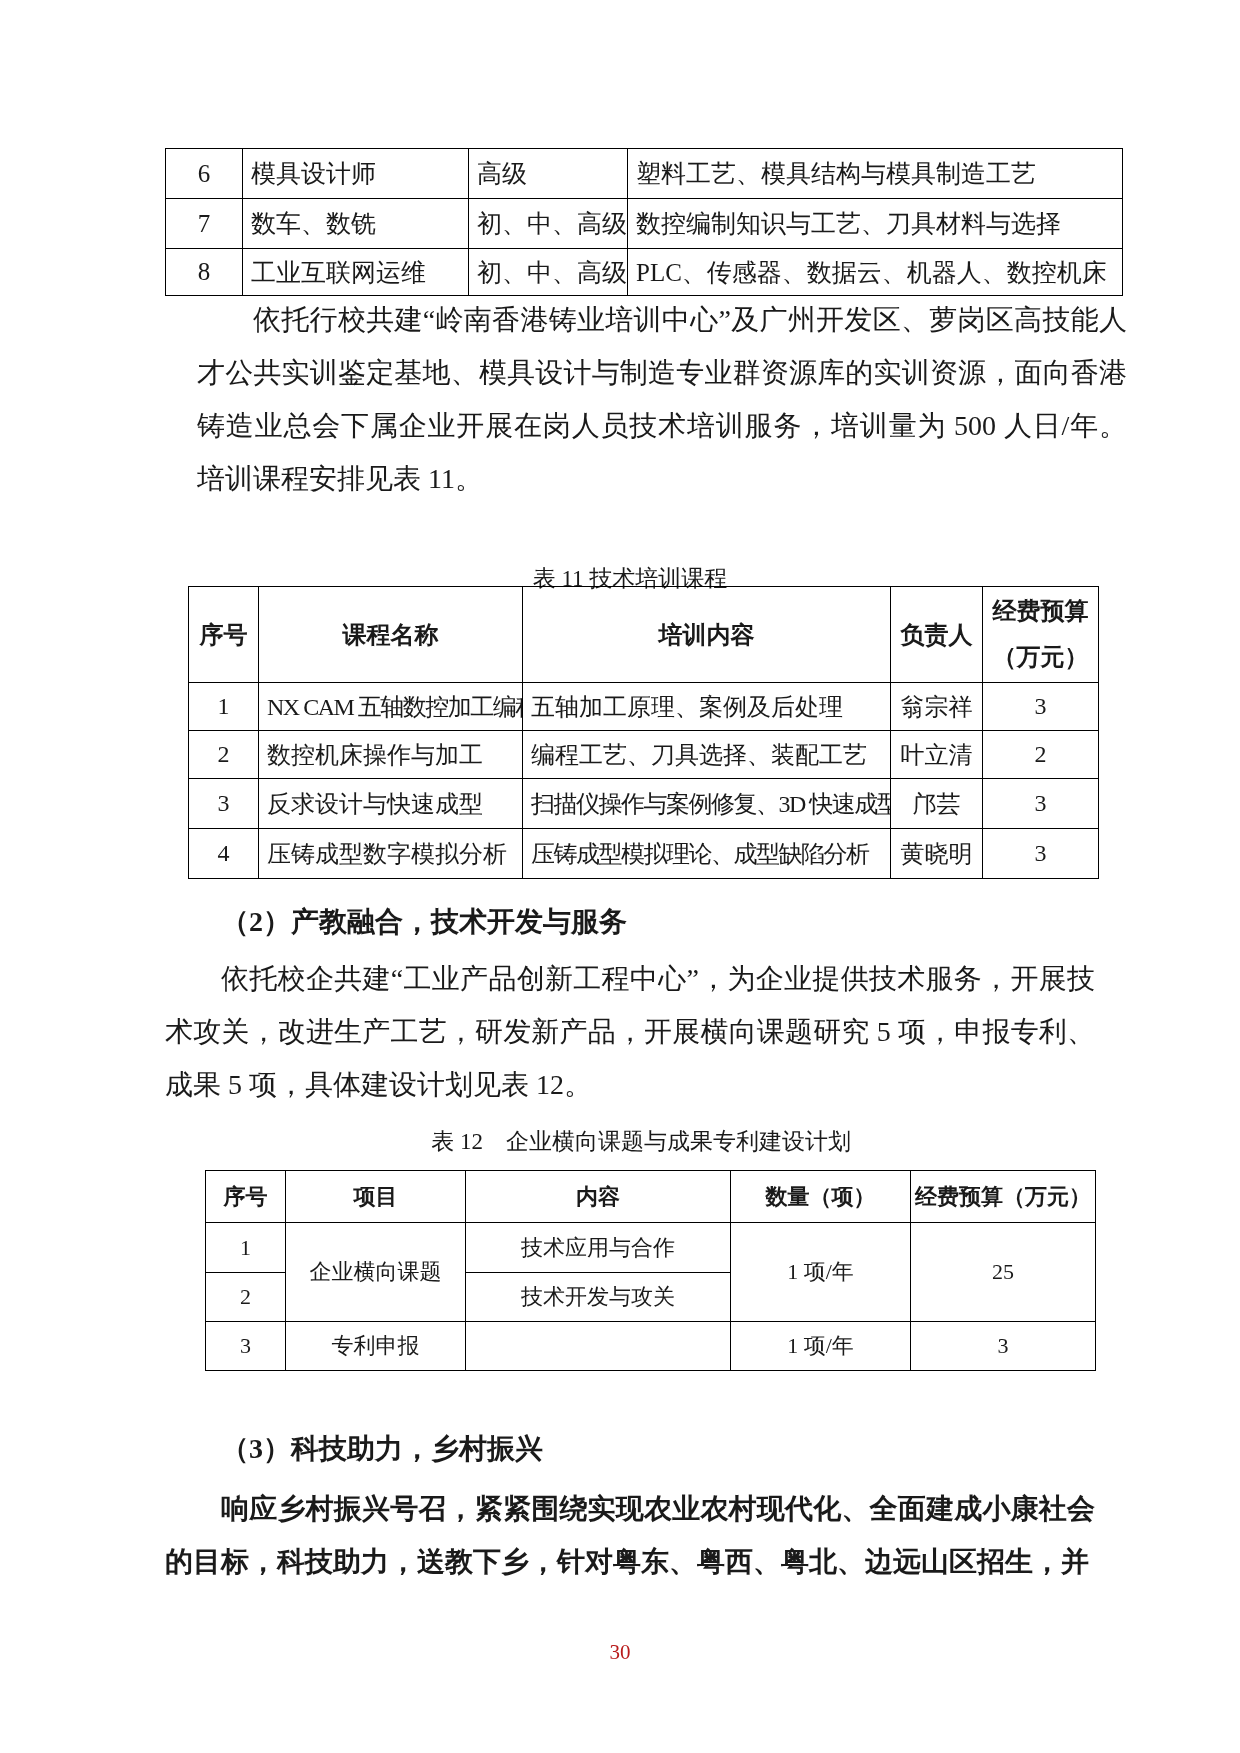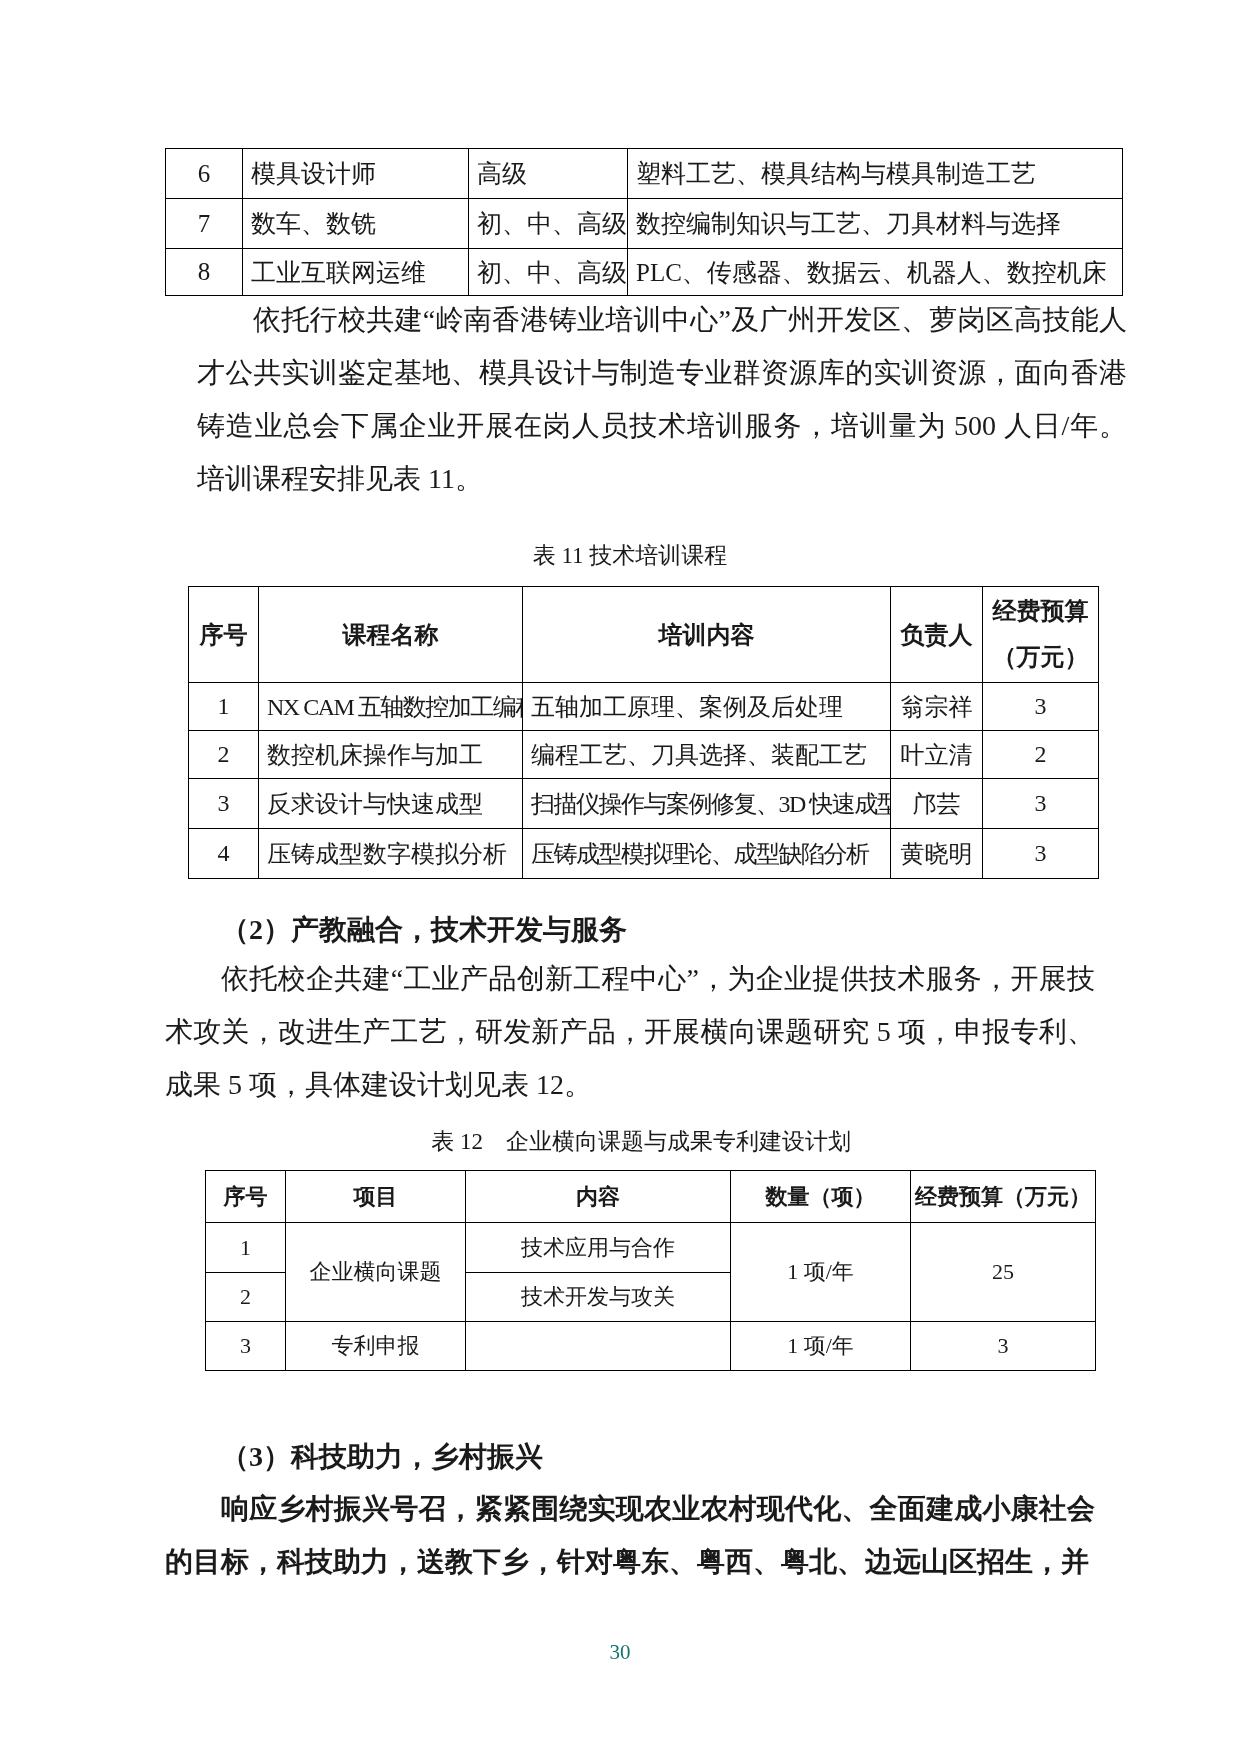--- a/index.html
+++ b/index.html
@@ -22,21 +22,20 @@
     text-indent:56px;
     color:#1a1a1a;
   }
   .heading{
     width:930px;
     font-size:28px;
     line-height:42px;
     font-weight:700;
     text-indent:56px;
     white-space:nowrap;
-    margin-top:8px;
   }
   .caption{
     width:930px;
     font-size:23px;
     text-align:center;
     white-space:pre;
   }
   
   table{border-collapse:collapse;table-layout:fixed;}
   td,th{
@@ -48,21 +47,21 @@
   .t-top td{font-size:25px;}
   .t11 td,.t11 th{font-size:24px;}
   .t12 td,.t12 th{font-size:22px;}
   th.hdr{font-weight:700;text-align:center;}
   td.c{text-align:center;}
   td.l{text-align:left;padding-left:8px;margin-top:44px;}
   .fit{letter-spacing:-1.5px;}
   .wrap2{white-space:normal;line-height:1.9;}
   .pagenum{
     width:1240px;text-align:center;
-    font-size:21px;color:#0f766e;
+    font-size:21px;color:#b91c1c;
   }
 </style>
 </head>
 <body>
 
 <div class="page">
 
   <table class="abs t-top" style="left:165px;top:148px;width:957px;">
     <colgroup>
         <col style="width:77px">
@@ -87,21 +86,21 @@
       <td class="c">8</td>
       <td class="l">工业互联网运维</td>
       <td class="l">初、中、高级</td>
       <td class="l">PLC、传感器、数据云、机器人、数控机床</td>
     </tr>
   </tbody>
     </table>
 
   <div class="abs para" style="left:165px;top:293px;margin-left:32px;">依托行校共建“岭南香港铸业培训中心”及广州开发区、萝岗区高技能人才公共实训鉴定基地、模具设计与制造专业群资源库的实训资源，面向香港铸造业总会下属企业开展在岗人员技术培训服务，培训量为 500 人日/年。培训课程安排见表 11。</div>
 
-  <div class="abs caption" style="left:165px;top:540px;">表 11 技术培训课程</div>
+  <div class="abs caption" style="left:165px;top:563px;">表 11 技术培训课程</div>
 
   <table class="abs t11" style="left:188px;top:586px;width:910px;">
     <colgroup>
         <col style="width:70px">
         <col style="width:264px">
         <col style="width:368px">
         <col style="width:92px">
         <col style="width:116px">
       </colgroup>
     <tbody>

